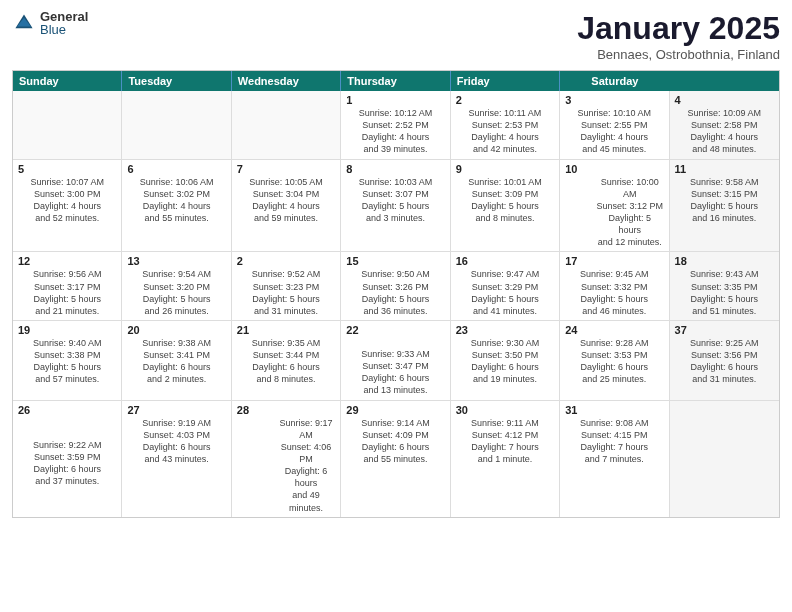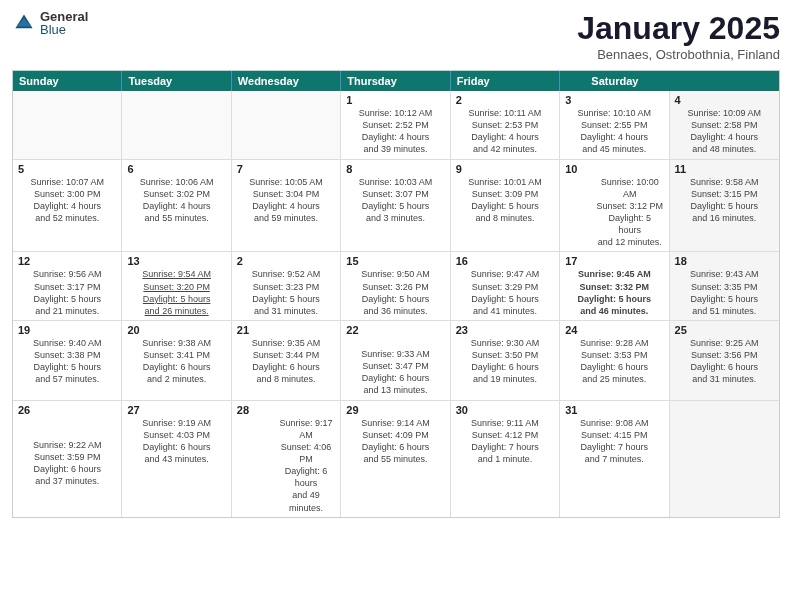--- a/index.html
+++ b/index.html
@@ -235,21 +235,21 @@
         <div class="week-row">
           <div class="day-cell">
             <span class="day-number">12</span>
             <div class="day-info" style="white-space: pre-line;">Sunrise: 9:56 AM
 Sunset: 3:17 PM
 Daylight: 5 hours
 and 21 minutes.</div>
           </div>
           <div class="day-cell">
             <span class="day-number">13</span>
-            <div class="day-info" style="white-space: pre-line; text-decoration: underline;">Sunrise: 9:54 AM
+            <div class="day-info" style="white-space: pre-line;">Sunrise: 9:54 AM
 Sunset: 3:20 PM
 Daylight: 5 hours
 and 26 minutes.</div>
           </div>
           <div class="day-cell">
             <span class="day-number">2</span>
             <div class="day-info" style="white-space: pre-line;">Sunrise: 9:52 AM
 Sunset: 3:23 PM
 Daylight: 5 hours
 and 31 minutes.</div>
@@ -263,21 +263,21 @@
           </div>
           <div class="day-cell">
             <span class="day-number">16</span>
             <div class="day-info" style="white-space: pre-line;">Sunrise: 9:47 AM
 Sunset: 3:29 PM
 Daylight: 5 hours
 and 41 minutes.</div>
           </div>
           <div class="day-cell">
             <span class="day-number">17</span>
-            <div class="day-info" style="white-space: pre-line; font-weight: bold;">Sunrise: 9:45 AM
+            <div class="day-info" style="white-space: pre-line;">Sunrise: 9:45 AM
 Sunset: 3:32 PM
 Daylight: 5 hours
 and 46 minutes.</div>
           </div>
           <div class="day-cell shaded">
             <span class="day-number">18</span>
             <div class="day-info" style="white-space: pre-line;">Sunrise: 9:43 AM
 Sunset: 3:35 PM
 Daylight: 5 hours
 and 51 minutes.</div>
@@ -320,21 +320,21 @@
 and 19 minutes.</div>
           </div>
           <div class="day-cell">
             <span class="day-number">24</span>
             <div class="day-info" style="white-space: pre-line;">Sunrise: 9:28 AM
 Sunset: 3:53 PM
 Daylight: 6 hours
 and 25 minutes.</div>
           </div>
           <div class="day-cell shaded">
-            <span class="day-number">25</span>
+            <span class="day-number">37</span>
             <div class="day-info" style="white-space: pre-line;">Sunrise: 9:25 AM
 Sunset: 3:56 PM
 Daylight: 6 hours
 and 31 minutes.</div>
           </div>
         </div>
         <div class="week-row">
           <div class="day-cell">
             <span class="day-number">26</span>
             <div class="day-info" style="white-space: pre-line; margin-top: 23px;">Sunrise: 9:22 AM

